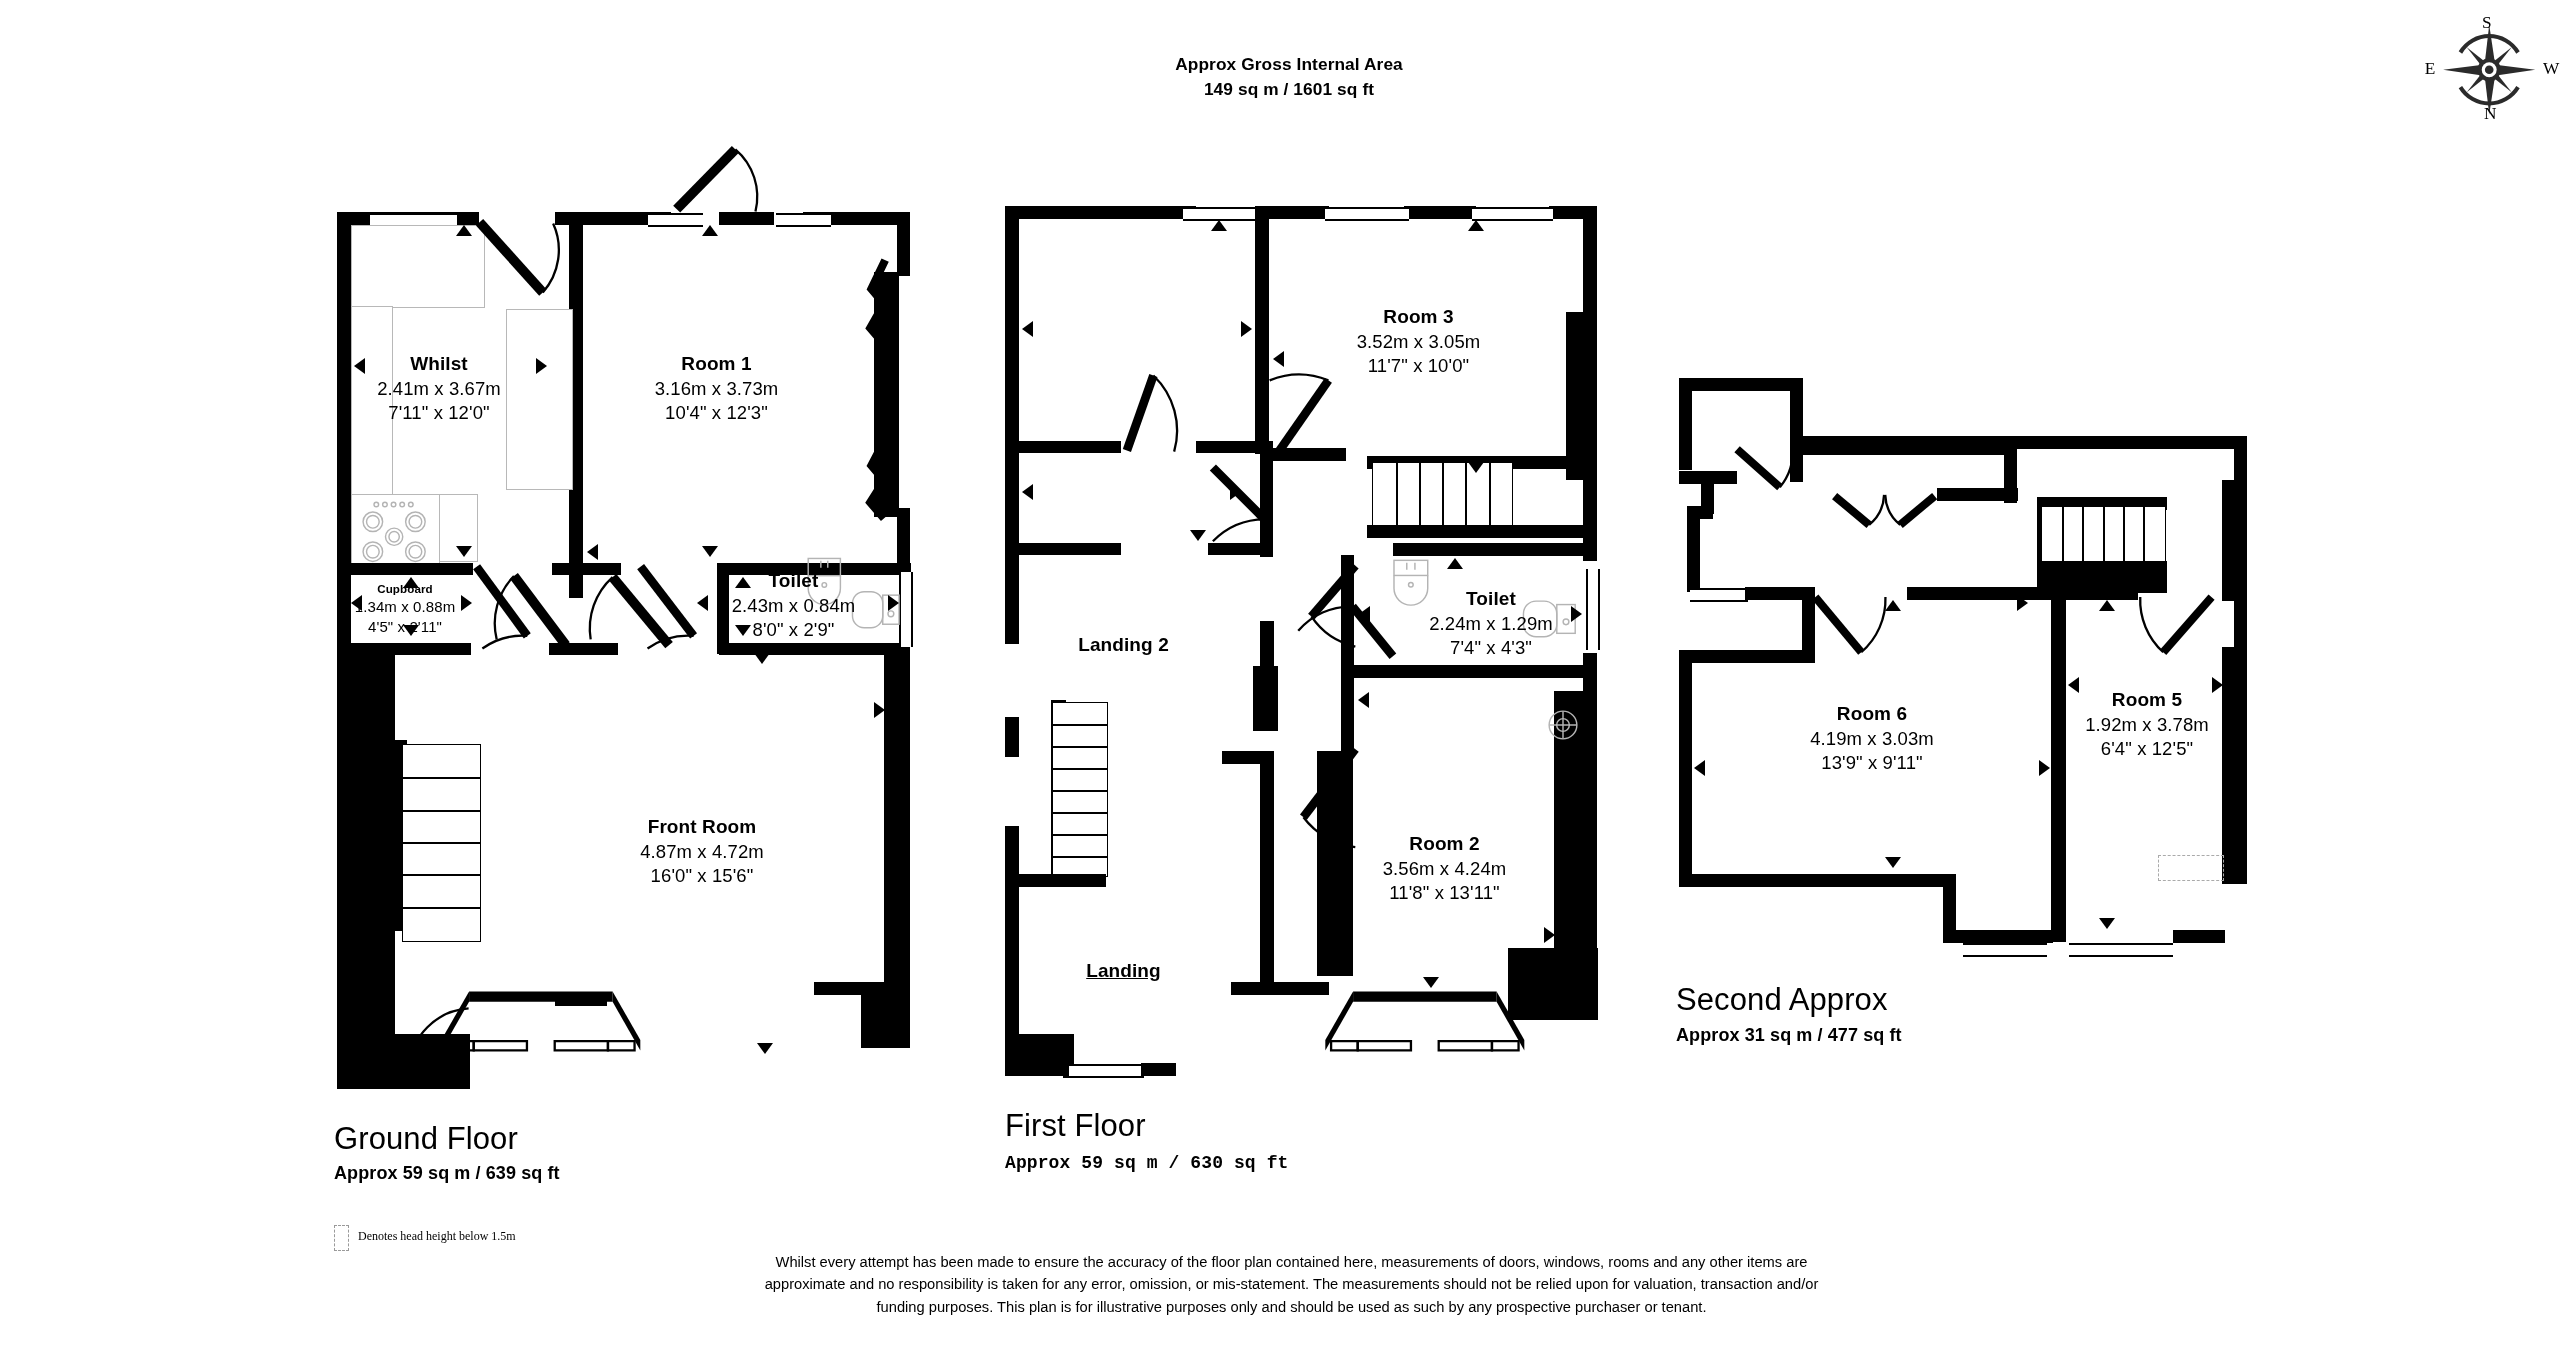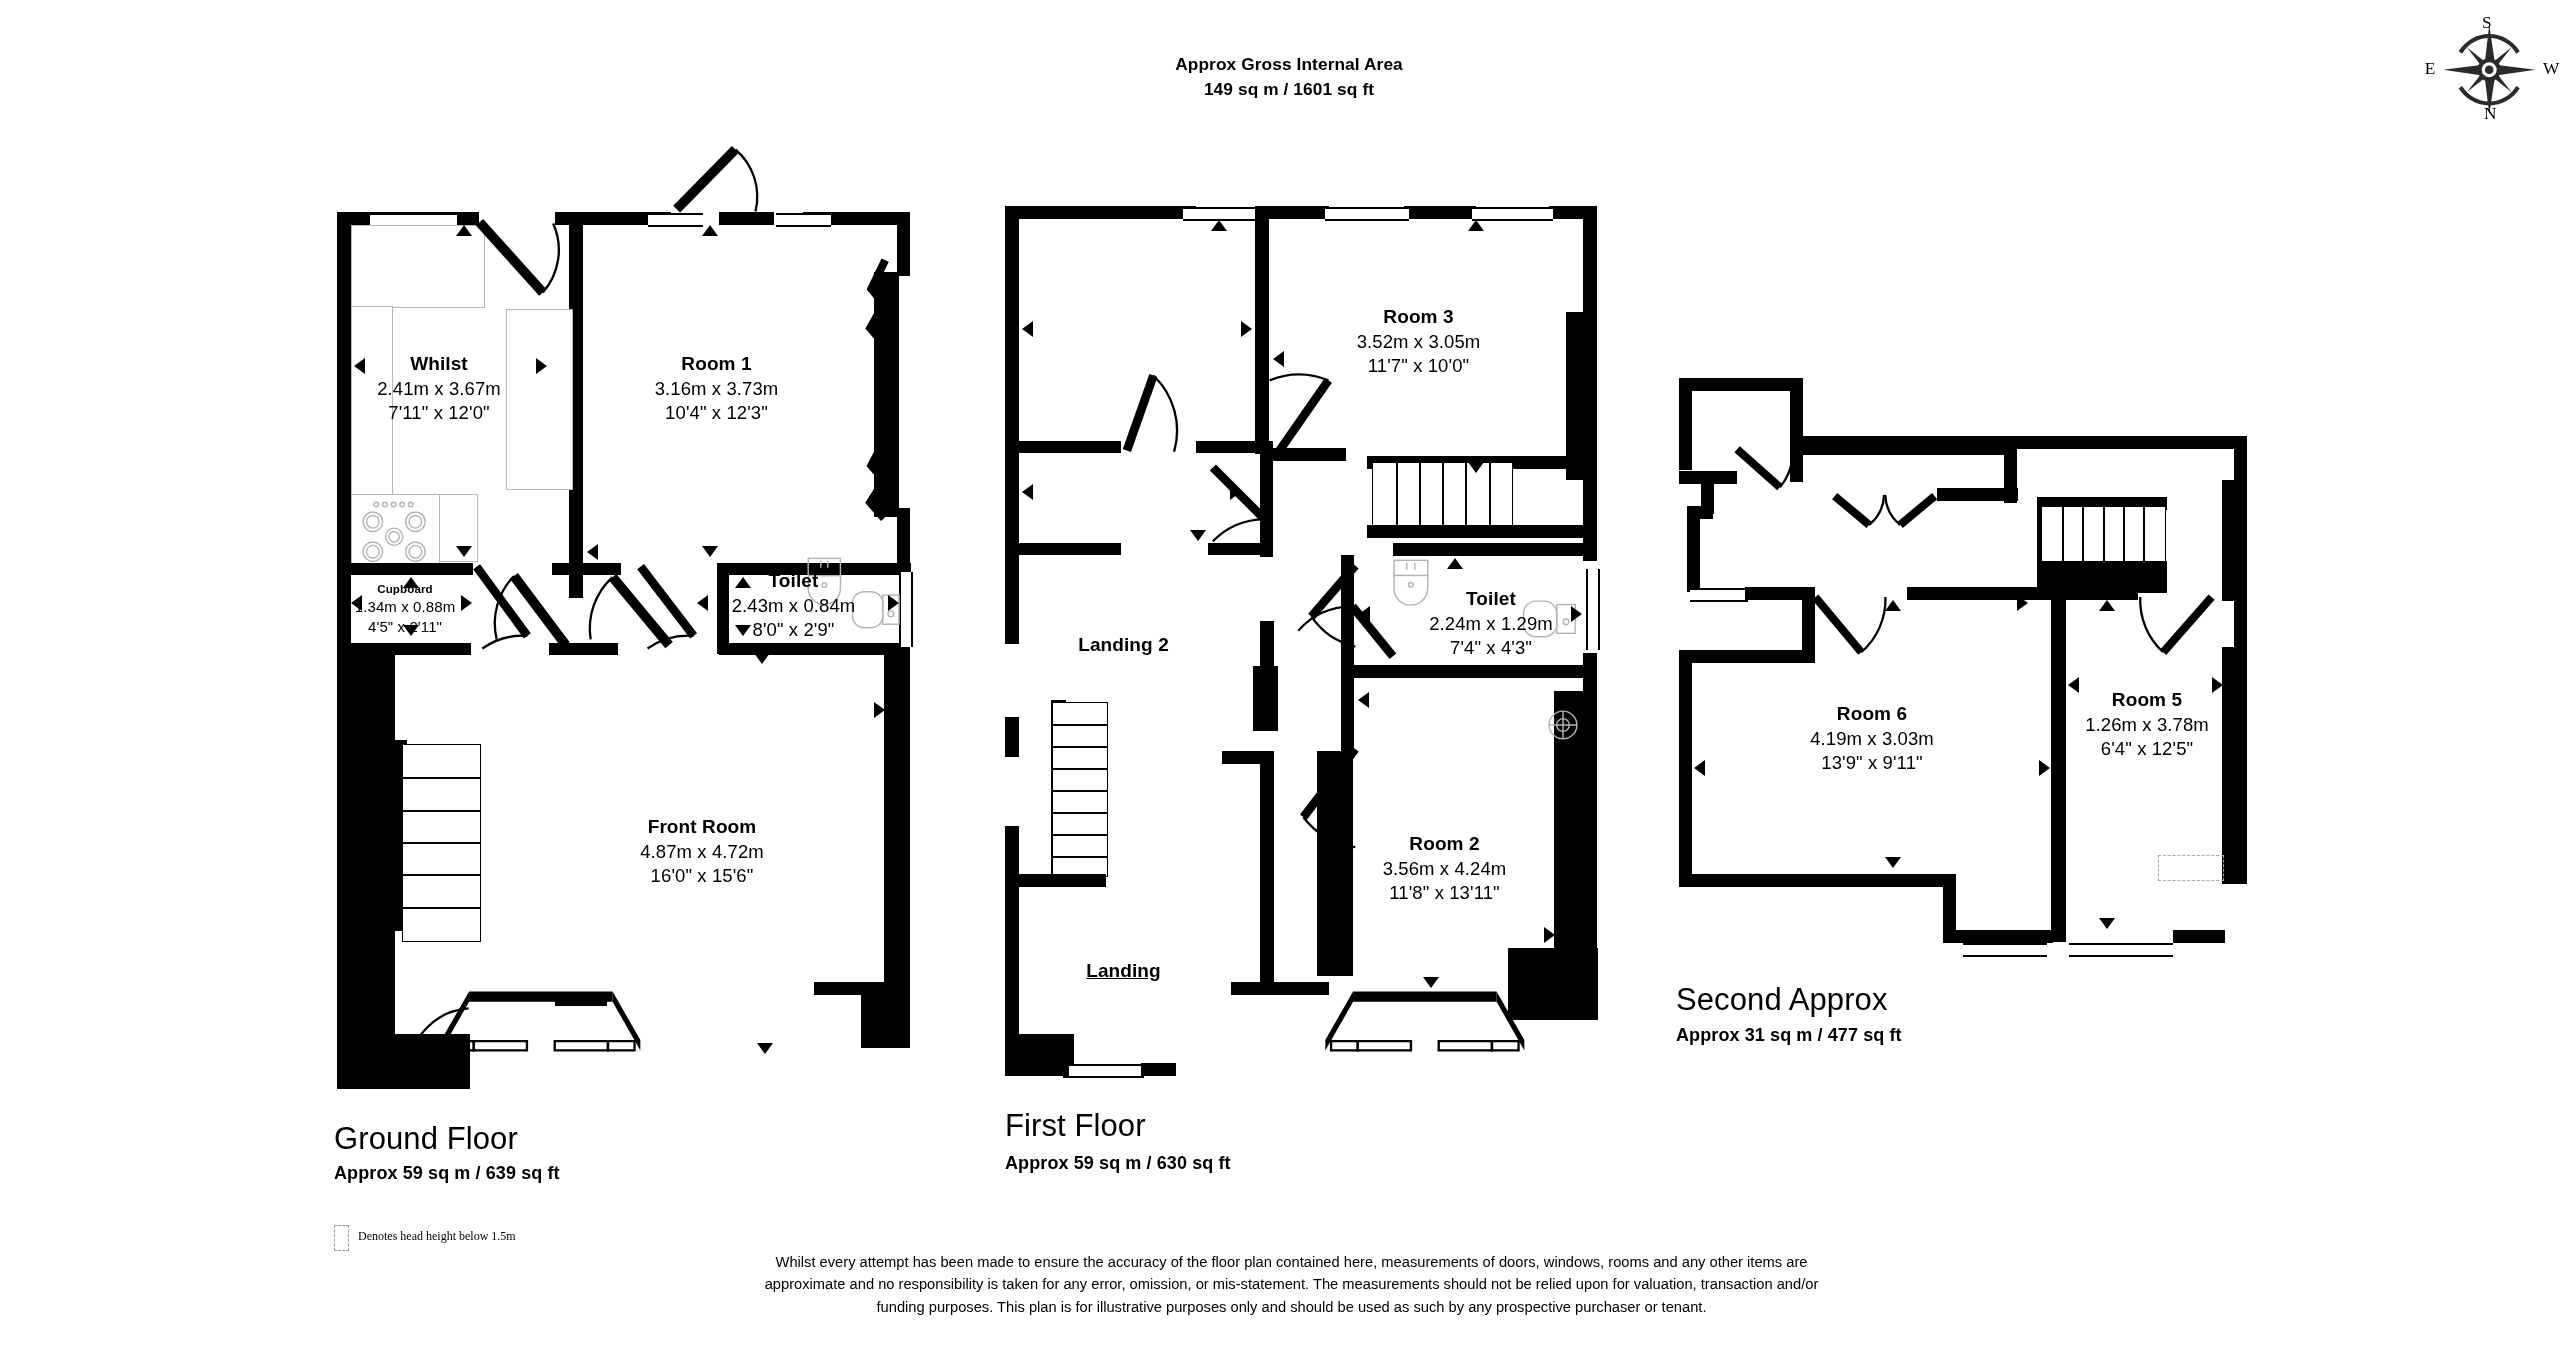--- a/index.html
+++ b/index.html
@@ -443,21 +443,21 @@
     <div class="rm" style="left:1329px;top:832px;width:231px;">
       <div class="nm">Room 2</div>
       <div class="d1">3.56m x 4.24m</div>
       <div class="d2">11'8" x 13'11"</div>
     </div>
     <div class="rm plain" style="left:1034px;top:959px;width:179px;text-decoration:underline;">
       <div class="nm">Landing</div>
     </div>
 
     <div class="floor-title" style="left:1005px;top:1108px;">First Floor</div>
-    <div class="floor-area" style="left:1005px;top:1153px;">Approx 59 sq m / 630 sq ft</div>
+    <div class="floor-area" style="left:1005px;top:1153px;font-family:Liberation Mono, monospace;">Approx 59 sq m / 630 sq ft</div>
   </div>
 
   <div class="abs" style="left:0;top:0;width:2576px;height:1098px;">
 
     <div class="wall" style="left:1679px;top:378px;width:12.7px;height:92px;"></div>
     <div class="wall" style="left:1679px;top:378px;width:124px;height:12.7px;"></div>
     <div class="wall" style="left:1790px;top:378px;width:12.7px;height:92px;"></div>
     <div class="wall" style="left:1790px;top:436px;width:456px;height:12.7px;"></div>
     <div class="wall" style="left:2234px;top:436px;width:12.7px;height:110px;"></div>
     <div class="wall" style="left:2222px;top:480px;width:25px;height:121px;"></div>
@@ -530,21 +530,21 @@
     <div class="ar d" style="left:2099px;top:918px;"></div>
     <div class="ar r" style="left:2017px;top:595px;"></div>
 
     <div class="rm" style="left:1762px;top:702px;width:220px;">
       <div class="nm">Room 6</div>
       <div class="d1">4.19m x 3.03m</div>
       <div class="d2">13'9" x 9'11"</div>
     </div>
     <div class="rm" style="left:2037px;top:688px;width:220px;">
       <div class="nm">Room 5</div>
-      <div class="d1">1.26m x 3.78m</div>
+      <div class="d1">1.92m x 3.78m</div>
       <div class="d2">6'4" x 12'5"</div>
     </div>
 
     <div class="floor-title" style="left:1676px;top:982px;">Second Approx</div>
     <div class="floor-area" style="left:1676px;top:1025px;">Approx 31 sq m / 477 sq ft</div>
   </div>
 
   <div class="legend-box" style="left:334px;top:1225px;"></div>
   <div class="legend" style="left:358px;top:1229px;">Denotes head height below 1.5m</div>
 

